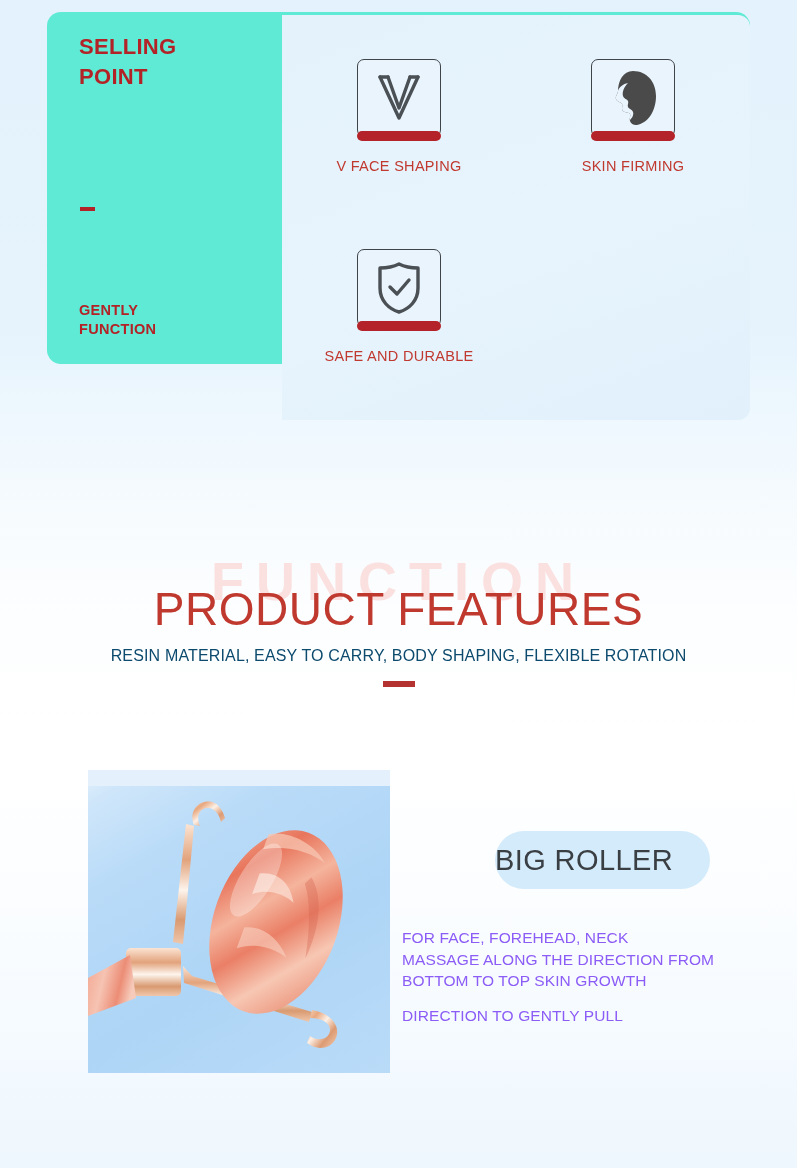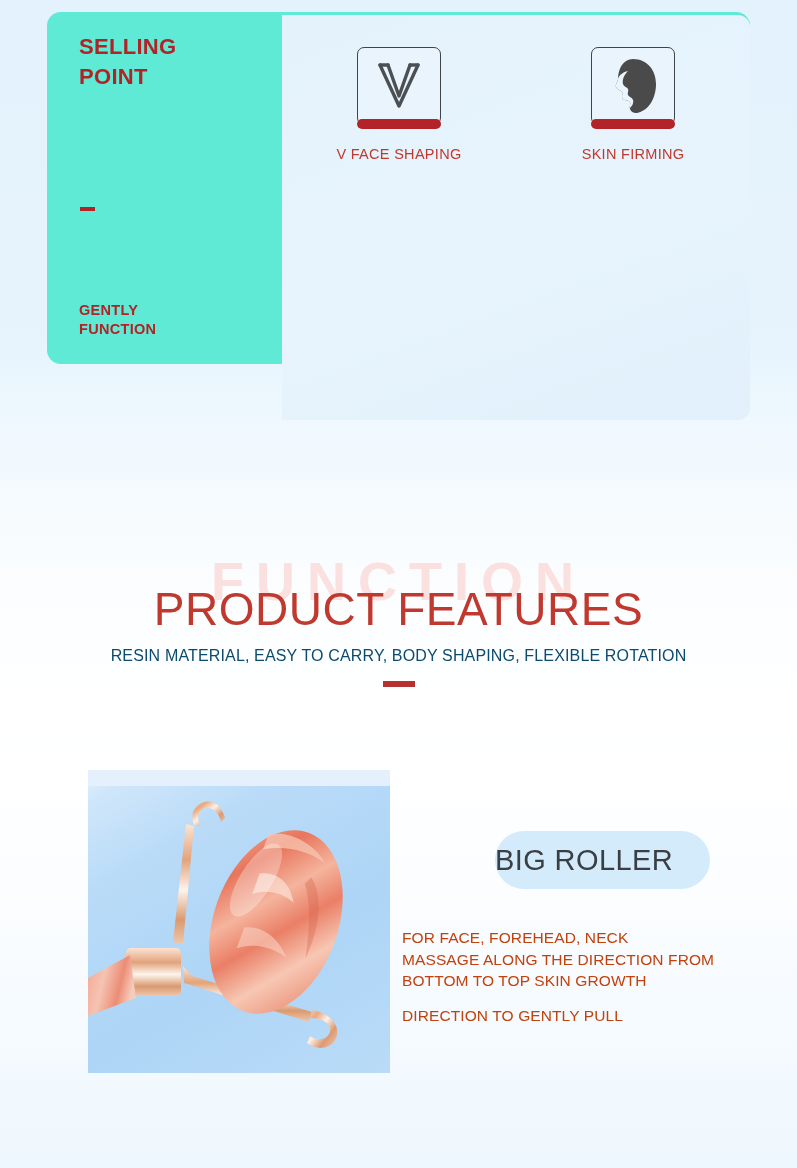--- a/index.html
+++ b/index.html
@@ -93,21 +93,21 @@
     position: absolute;
     left: 235px;
     top: 3px;
     width: 468px;
     height: 405px;
     background: linear-gradient(160deg, #e4f2fc 0%, #e7f4fd 55%, #e1f0fb 100%);
     border-radius: 0 12px 12px 0;
     display: grid;
     grid-template-columns: 1fr 1fr;
     grid-template-rows: 1fr 1fr;
-    padding-top: 14px;
+    padding-top: 26px;
     box-sizing: border-box;
   }
   .feature-cell {
     display: flex;
     flex-direction: column;
     align-items: center;
     justify-content: flex-start;
     padding-top: 18px;
   }
   .icon-box {
@@ -226,21 +226,21 @@
   .roller-pill span {
     color: #3a3f44;
     font-size: 29px;
     letter-spacing: 0.4px;
   }
   .roller-desc {
     position: absolute;
     left: 402px;
     top: 927px;
     width: 360px;
-    color: #c2410c;
+    color: #8b5cf6;
     font-size: 15.5px;
     line-height: 21.5px;
     letter-spacing: 0.1px;
   }
   .roller-desc .blk2 { margin-top: 13px; }
 </style>
 </head>
 <body>
 
 <div class="page"></div>
@@ -283,20 +283,30 @@
           <path d="M21 14 C17 18 15 23 16 27 C17 30 20 30 21 32
                    C22 34 20 36 21 38 C22 40 25 40 26 43
                    C27 46 25 49 23 51 C22 49 24 47 23 45
                    C22 43 18 44 16 42 C14 40 16 37 15 35
                    C14 33 10 33 9 30 C8 27 11 25 11 22 C12 18 16 15 21 14 Z" fill="#eaf4fd"></path>
         </svg>
       </div>
       <div class="feature-label">SKIN FIRMING</div>
     </div>
 
+    <div class="feature-cell">
+      <div class="icon-box">
+        <svg width="48" height="54" viewBox="0 0 48 54">
+          <path d="M24 3 C18 6 11 7 5 7 L5 27 C5 40 14 48 24 51
+                   C34 48 43 40 43 27 L43 7 C37 7 30 6 24 3 Z" fill="none" stroke="#4b5055" stroke-width="3.4" stroke-linejoin="round"></path>
+          <path d="M15 26 L22 33 L34 19" fill="none" stroke="#4b5055" stroke-width="3.4" stroke-linecap="round" stroke-linejoin="round"></path>
+        </svg>
+      </div>
+      <div class="feature-label">SAFE AND DURABLE</div>
+    </div>
 
   </div>
 </div>
 
 <div class="features-head">
   <div class="watermark">FUNCTION</div>
   <div class="features-title">PRODUCT FEATURES</div>
   <div class="features-sub">RESIN MATERIAL, EASY TO CARRY, BODY SHAPING, FLEXIBLE ROTATION</div>
   <div class="features-rule"></div>
 </div>

